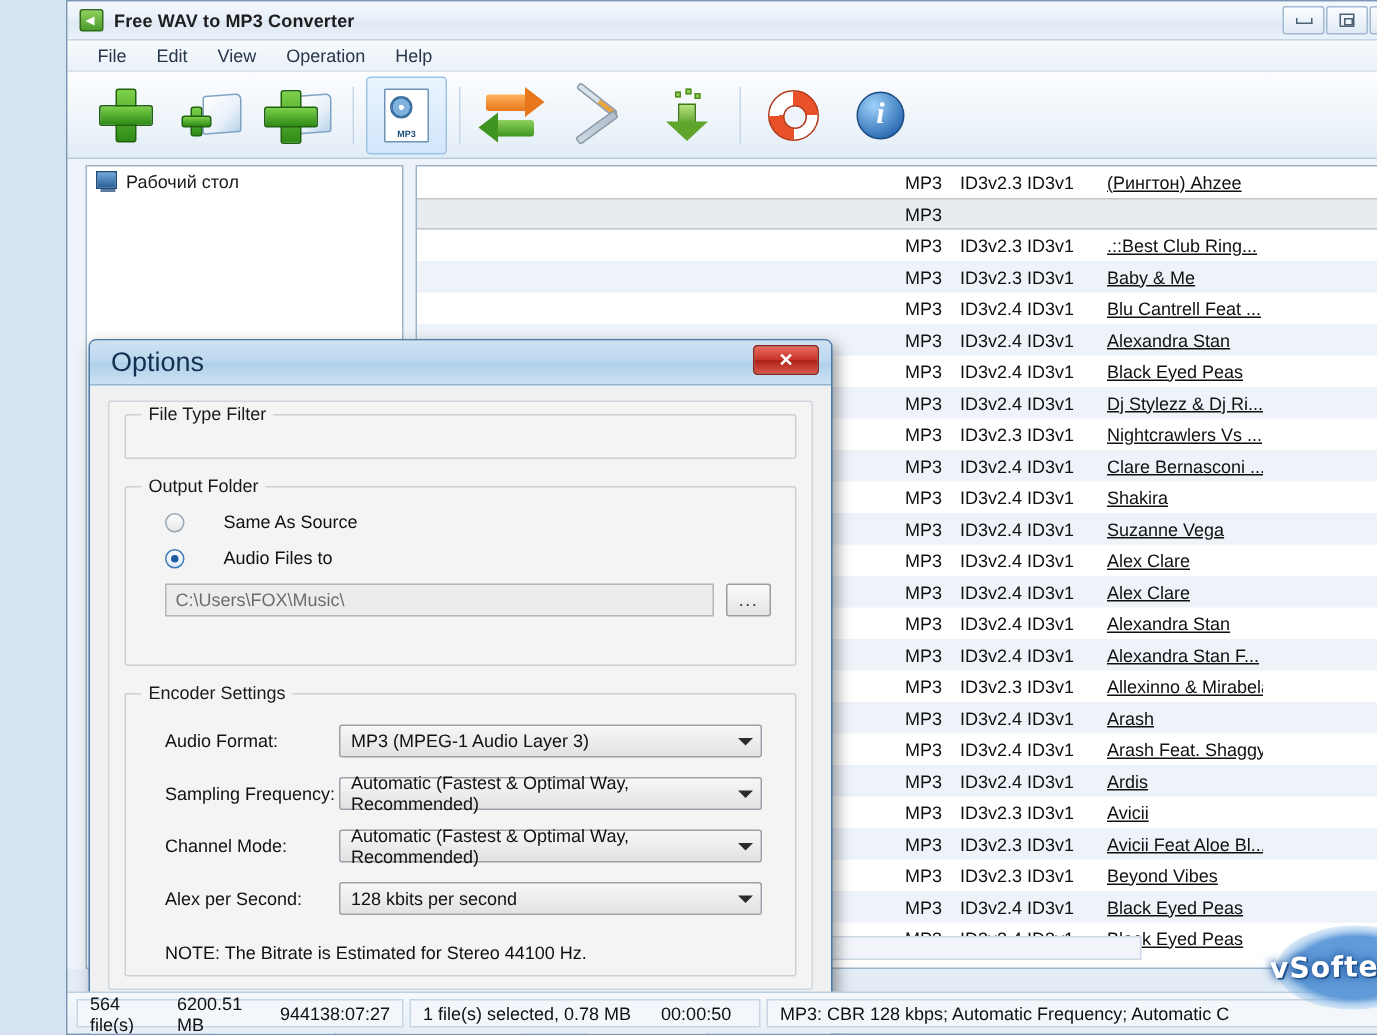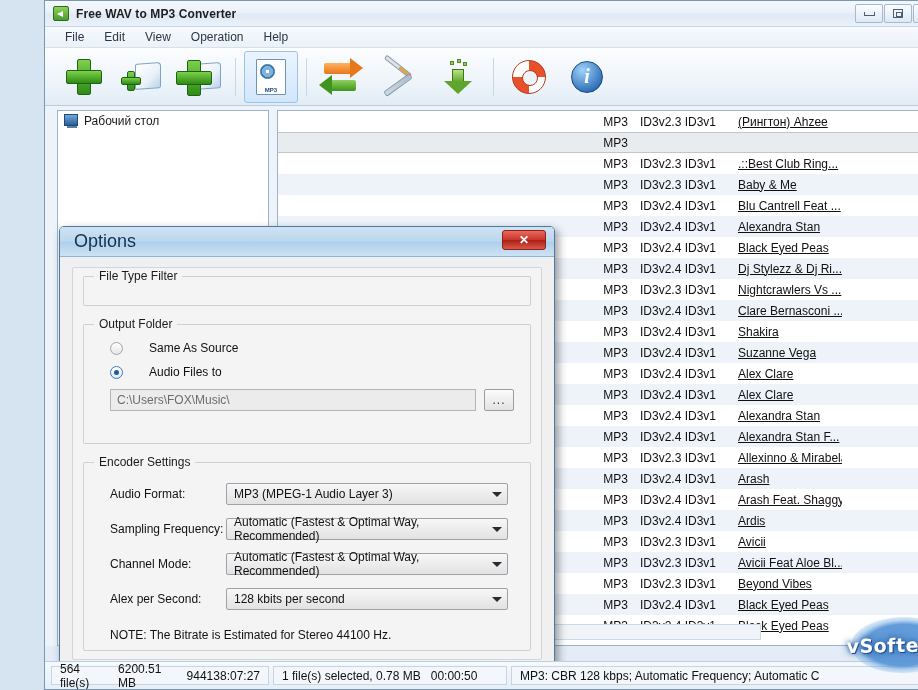--- a/index.html
+++ b/index.html
@@ -252,21 +252,21 @@
 
   
   .statusbar{
     position:absolute;left:0;right:0;bottom:0;height:28px;
     background:linear-gradient(180deg,#f6f9fc,#e6eef6);
     border-top:1px solid #bccfe0;
     display:flex;align-items:center;padding:0 6px;
   }
   .scell{height:19px;display:flex;align-items:center;border:1px solid #c7d5e3;background:#f3f7fb;padding:0 8px;font-size:12px;color:#101010;margin-right:4px;}
   .scell.a{gap:12px;}
-  .scell.b{gap:10px;}
+  .scell.b{gap:20px;}
   .scell.c{flex:1;overflow:hidden;white-space:nowrap;}
 
   
   .watermark{
     position:absolute;right:6px;bottom:16px;width:104px;height:56px;
     display:flex;align-items:center;justify-content:center;
     font-family:"DejaVu Sans",sans-serif;font-weight:bold;font-size:19px;
     color:#ffffff;
     background:radial-gradient(ellipse at 50% 50%, rgba(90,150,215,.95) 0 52%, rgba(120,175,228,.55) 62%, rgba(190,220,245,0) 78%);
     text-shadow:0 0 4px #2a63a8, 0 0 8px #2a63a8, 1px 1px 0 #17406f;

